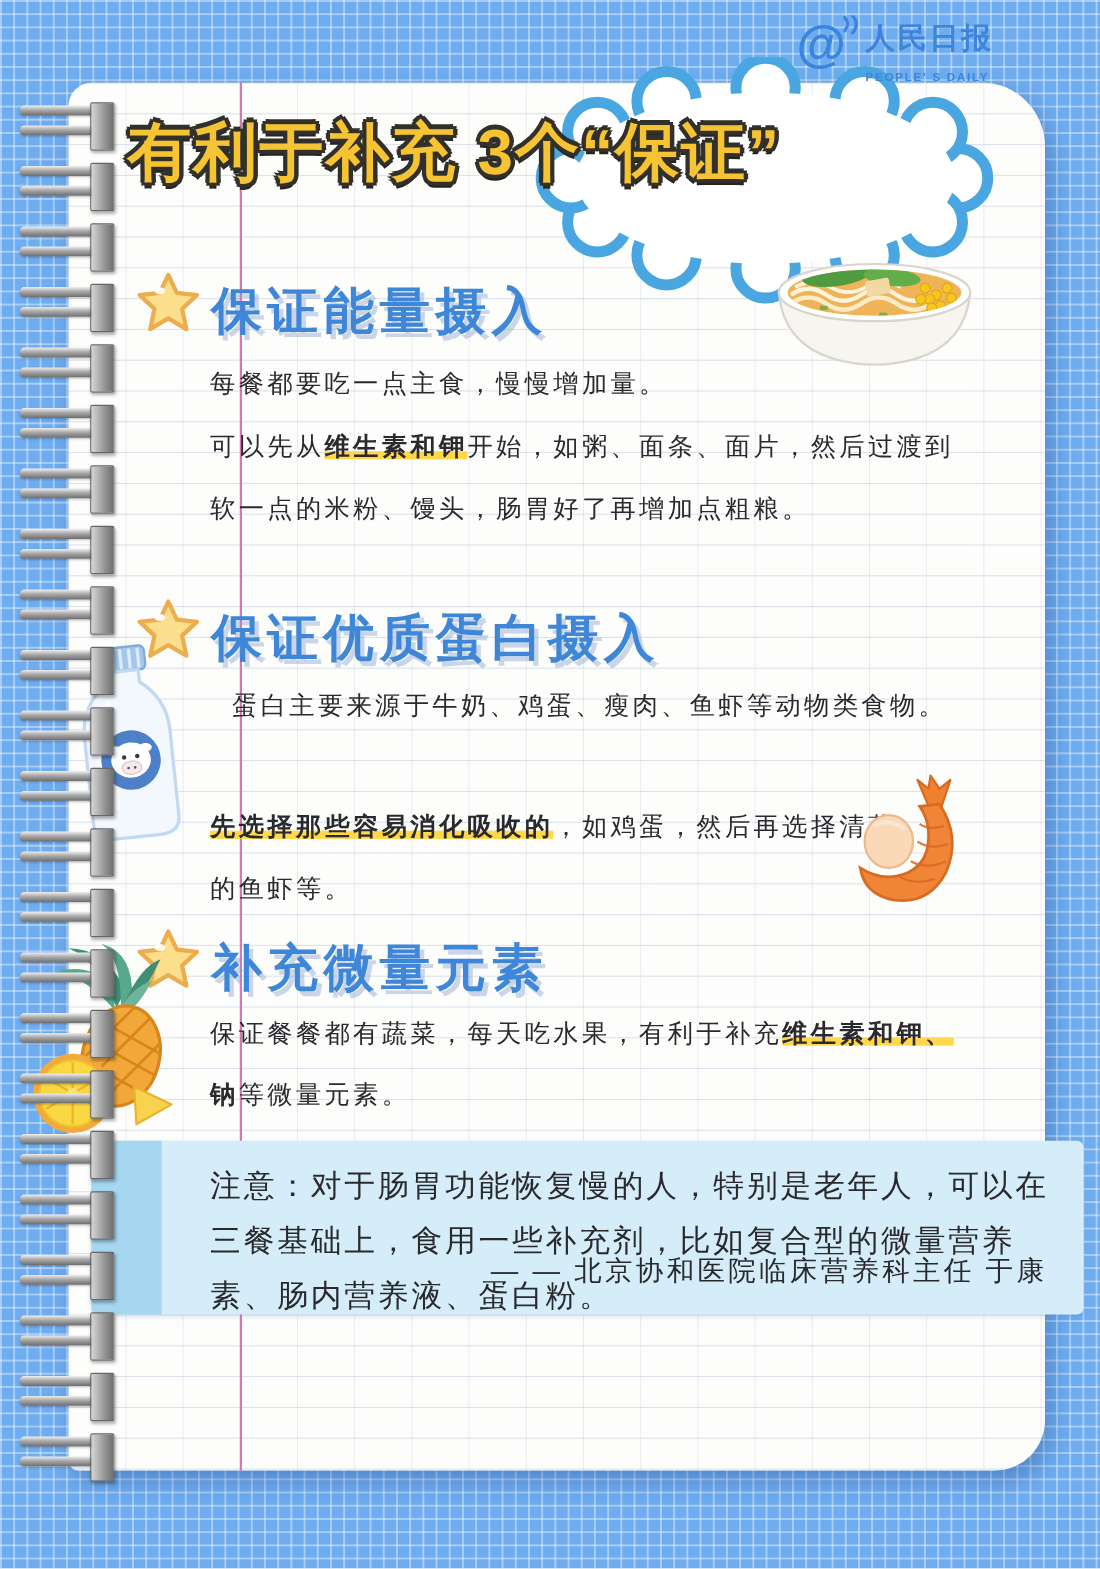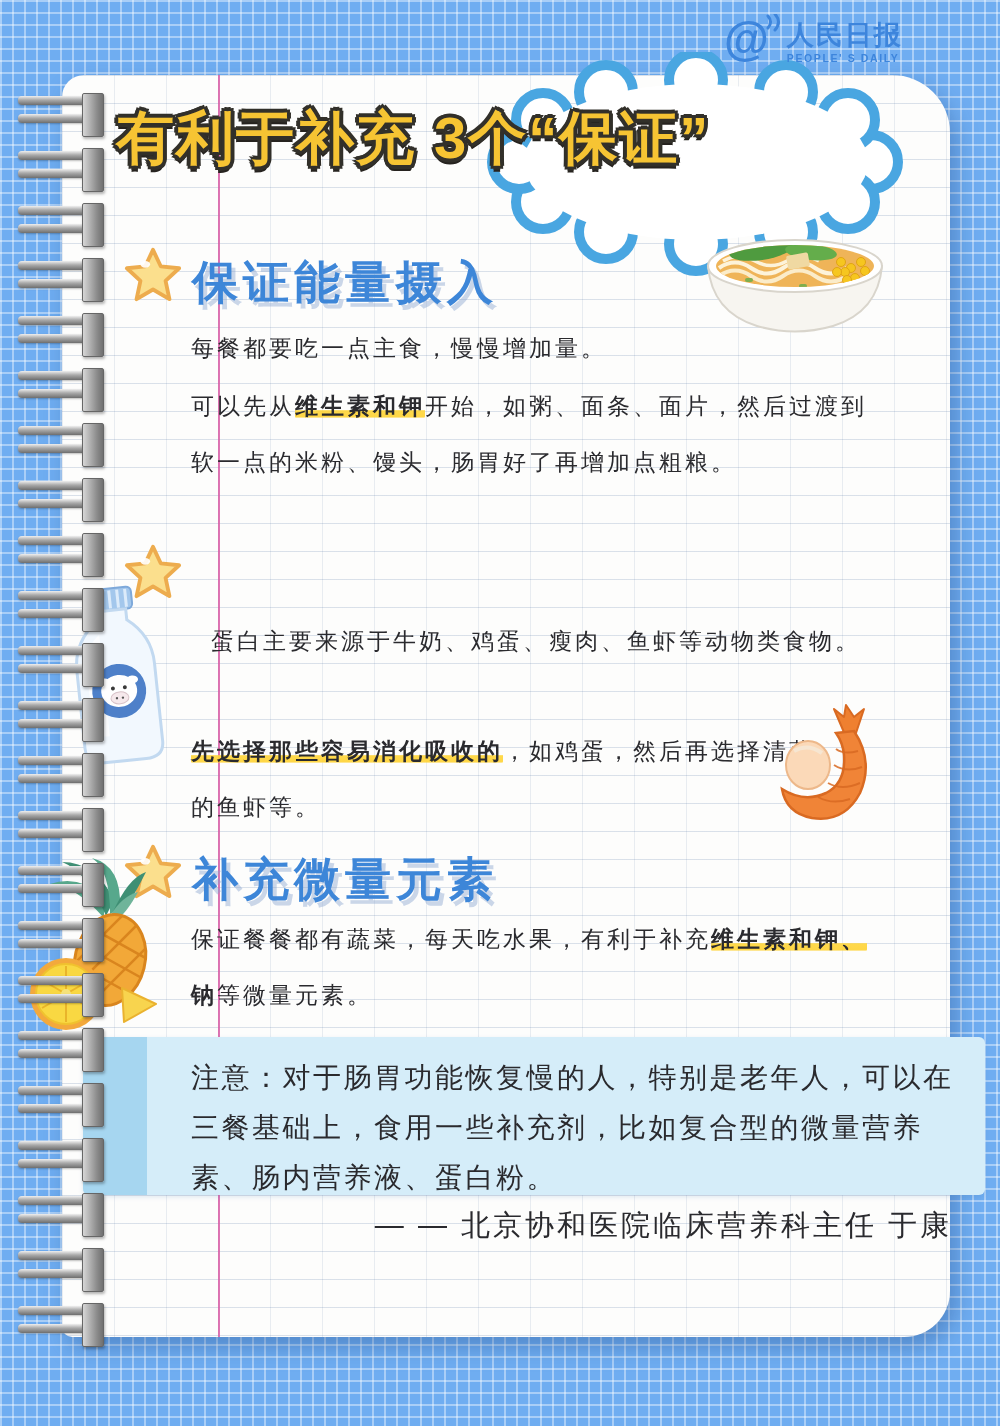--- a/index.html
+++ b/index.html
@@ -31,21 +31,21 @@
   .spiral .b1{top:3px;} .spiral .b2{top:21px;}
   .spiral .block{position:absolute;left:64px;top:0;width:22px;height:44px;border-radius:2px;
     background:linear-gradient(90deg,#d6d6d6,#8b8b8b 70%,#707070);border:1px solid #666;box-sizing:border-box;
     box-shadow:1px 2px 3px rgba(0,0,0,.3);}
   
   .logo{position:absolute;left:724px;top:16px;display:flex;align-items:flex-start;color:var(--logo-blue);z-index:4;}
   .logo .at{font-size:46px;font-weight:900;line-height:46px;letter-spacing:0;}
   .logo .sig{margin-left:-4px;margin-top:-2px;}
   .logo .names{margin-left:2px;margin-top:6px;}
   .logo .cn{font-size:27px;font-weight:900;letter-spacing:2px;line-height:27px;}
-  .logo .en{font-size:10.5px;font-weight:700;letter-spacing:1.6px;margin-top:3px;}
+  .logo .en{font-size:10.5px;font-weight:700;letter-spacing:1.6px;margin-top:16px;}
   
   .cloud{position:absolute;left:486px;top:52px;z-index:1;}
   .title{
     position:absolute;left:116px;top:100px;width:780px;z-index:2;
     font-size:58px;font-weight:900;letter-spacing:2px;color:var(--title-gold);
     text-shadow:
       -3px -3px 0 #32302a, 3px -3px 0 #32302a, -3px 3px 0 #32302a, 3px 3px 0 #32302a,
       0 -4px 0 #32302a, 0 4px 0 #32302a, -4px 0 0 #32302a, 4px 0 0 #32302a, 0 6px 0 #26231f;
     white-space:nowrap;
   }
@@ -80,22 +80,22 @@
   .note{
     position:absolute;left:83px;top:1037px;width:902px;height:158px;z-index:3;
     background:var(--note-bg);border-radius:6px;box-shadow:0 2px 5px rgba(80,130,180,.18);
   }
   .note .stripe{position:absolute;left:0;top:0;bottom:0;width:64px;background:var(--note-stripe);border-radius:6px 0 0 6px;}
   .note .note-text{
     position:absolute;left:108px;top:16px;right:28px;
     font-size:28px;line-height:50px;letter-spacing:2.5px;color:#2a2a2e;
   }
   .attribution{
-    position:absolute;right:48px;top:1206px;z-index:3;
-    font-size:29px;letter-spacing:3px;color:#2a2a2e;white-space:nowrap;
+    position:absolute;right:48px;top:1139px;z-index:3;
+    font-size:25px;letter-spacing:3px;color:#2a2a2e;white-space:nowrap;
   }
 </style>
 </head>
 <body>
 
 <div class="canvas" style="--heading-blue: #3d86d8; --title-gold: #f6c433; --note-bg: #d5edf9; --note-stripe: #a6d6f0; --logo-blue: #3d85dc;">
 
   <div class="page">
     <div class="margin-line"></div>
   </div>
@@ -267,20 +267,21 @@
     </svg>
   </div>
   <div class="star star3">
     <svg width="58" height="58" viewBox="0 0 60 60">
       <path d="M30 4 L38 21 L57 23 L43 36 L47 55 L30 45 L13 55 L17 36 L3 23 L22 21 Z" fill="#fbdf8d" stroke="#edac4e" stroke-width="4" stroke-linejoin="round"></path>
       <ellipse cx="22" cy="19" rx="5" ry="3.4" fill="#ffffff" opacity="0.9"></ellipse>
     </svg>
   </div>
 
   <div class="heading h1">保证能量摄入</div>
+  <div class="heading h2">保证优质蛋白摄入</div>
   <div class="heading h3">补充微量元素</div>
 
   <div class="para p1"><span>每餐都要吃一点主食，慢慢增加量。</span></div>
   <div class="para p2"><span>可以先从</span><span class="hl">维生素和钾</span><span>开始，如粥、面条、面片，然后过渡到软一点的米粉、馒头，肠胃好了再增加点粗粮。</span></div>
   <div class="para p3"><span>蛋白主要来源于牛奶、鸡蛋、瘦肉、鱼虾等动物类食物。</span></div>
   <div class="para p4"><span class="hl">先选择那些容易消化吸收的</span><span>，如鸡蛋，然后再选择清蒸的鱼虾等。</span></div>
   <div class="para p5"><span>保证餐餐都有蔬菜，每天吃水果，有利于补充</span><span class="hl">维生素和钾、</span><span class="b">钠</span><span>等微量元素。</span></div>
 
   <div class="illus bowl">
     <svg width="192" height="122" viewBox="0 0 192 122">

